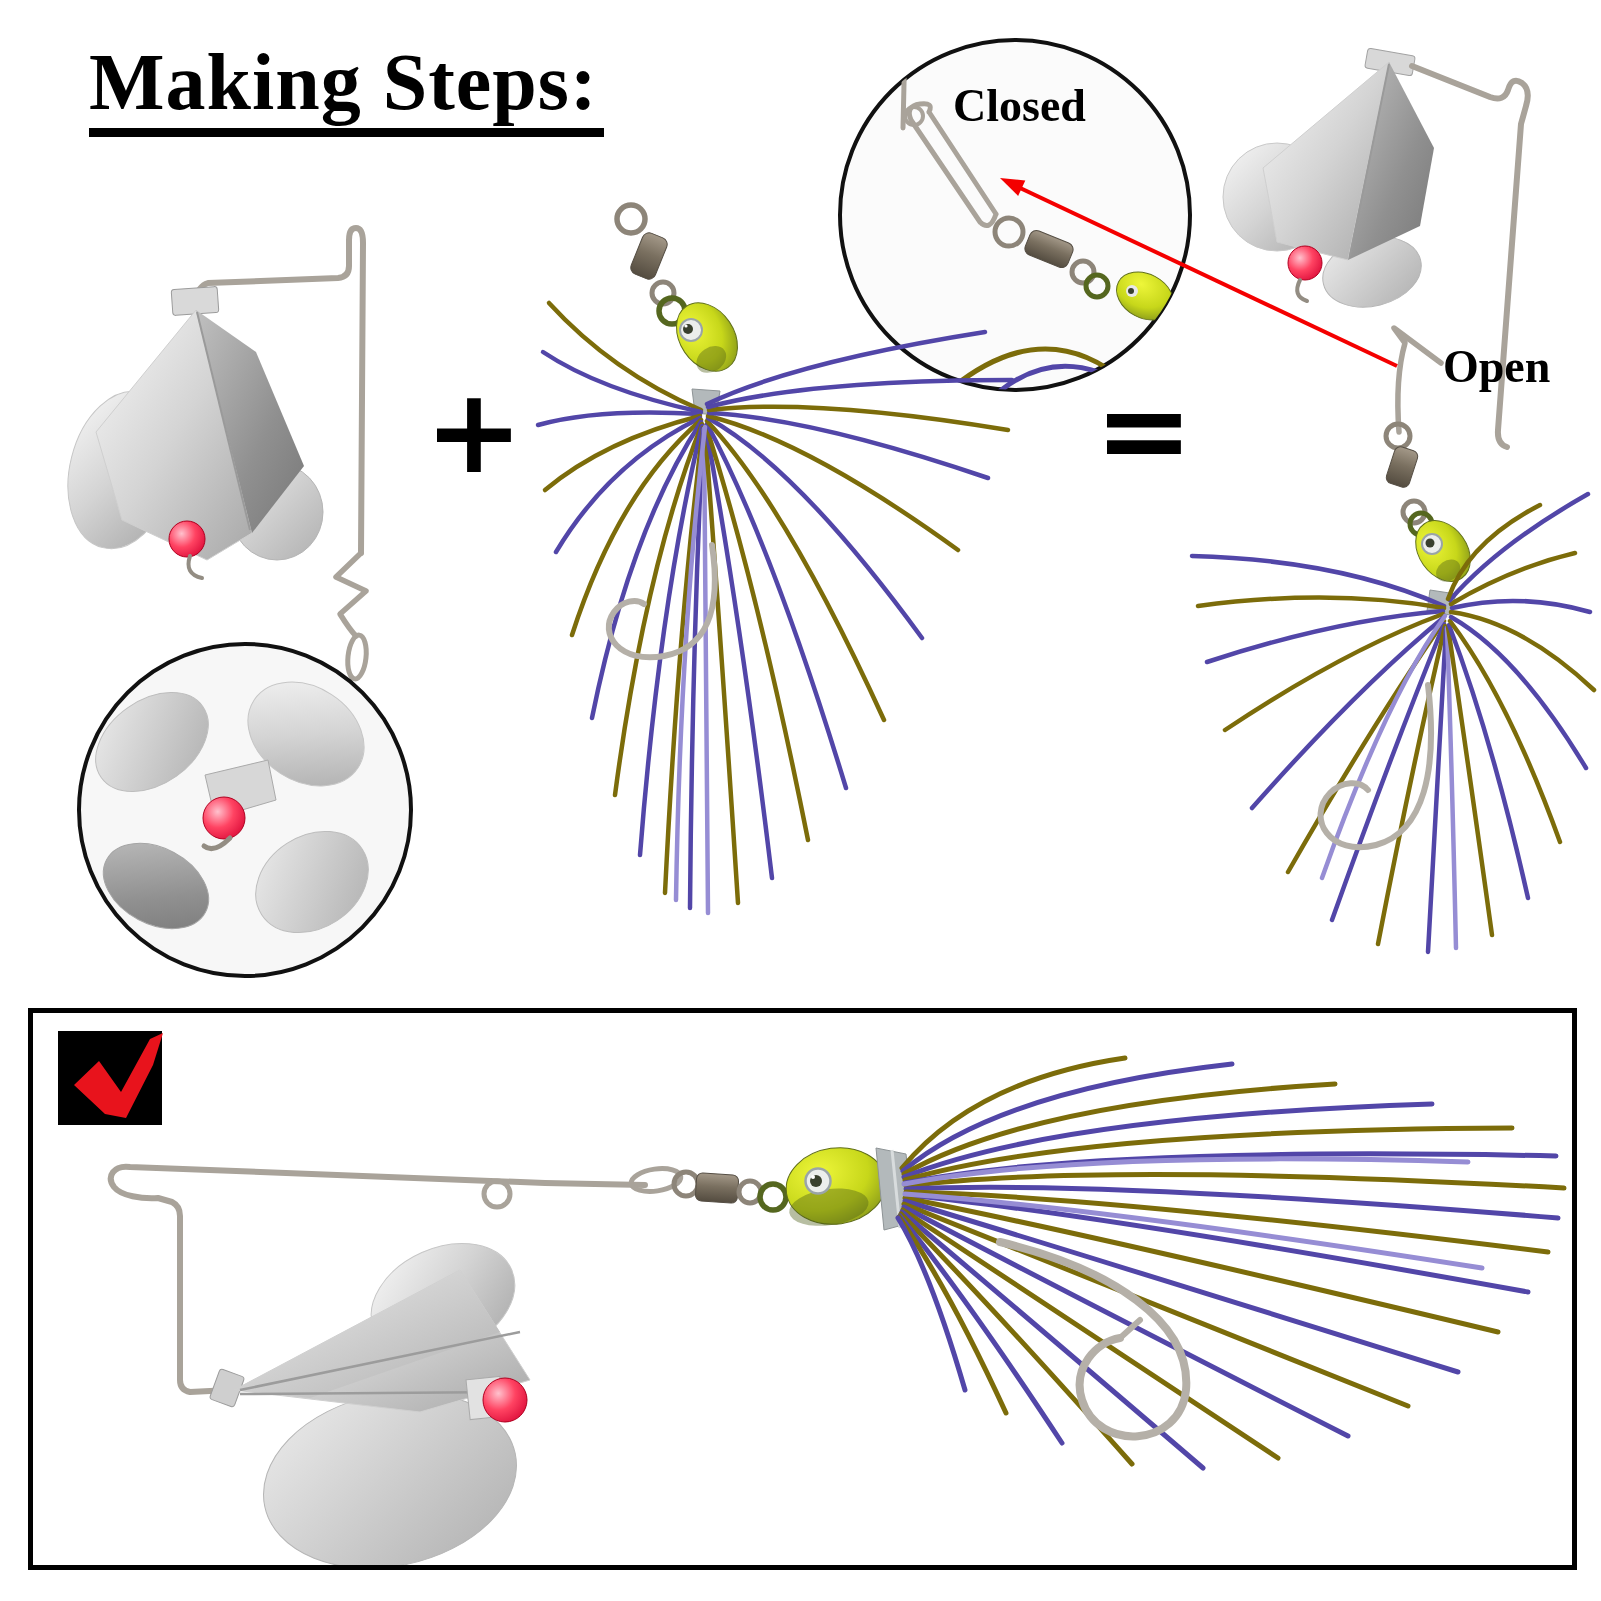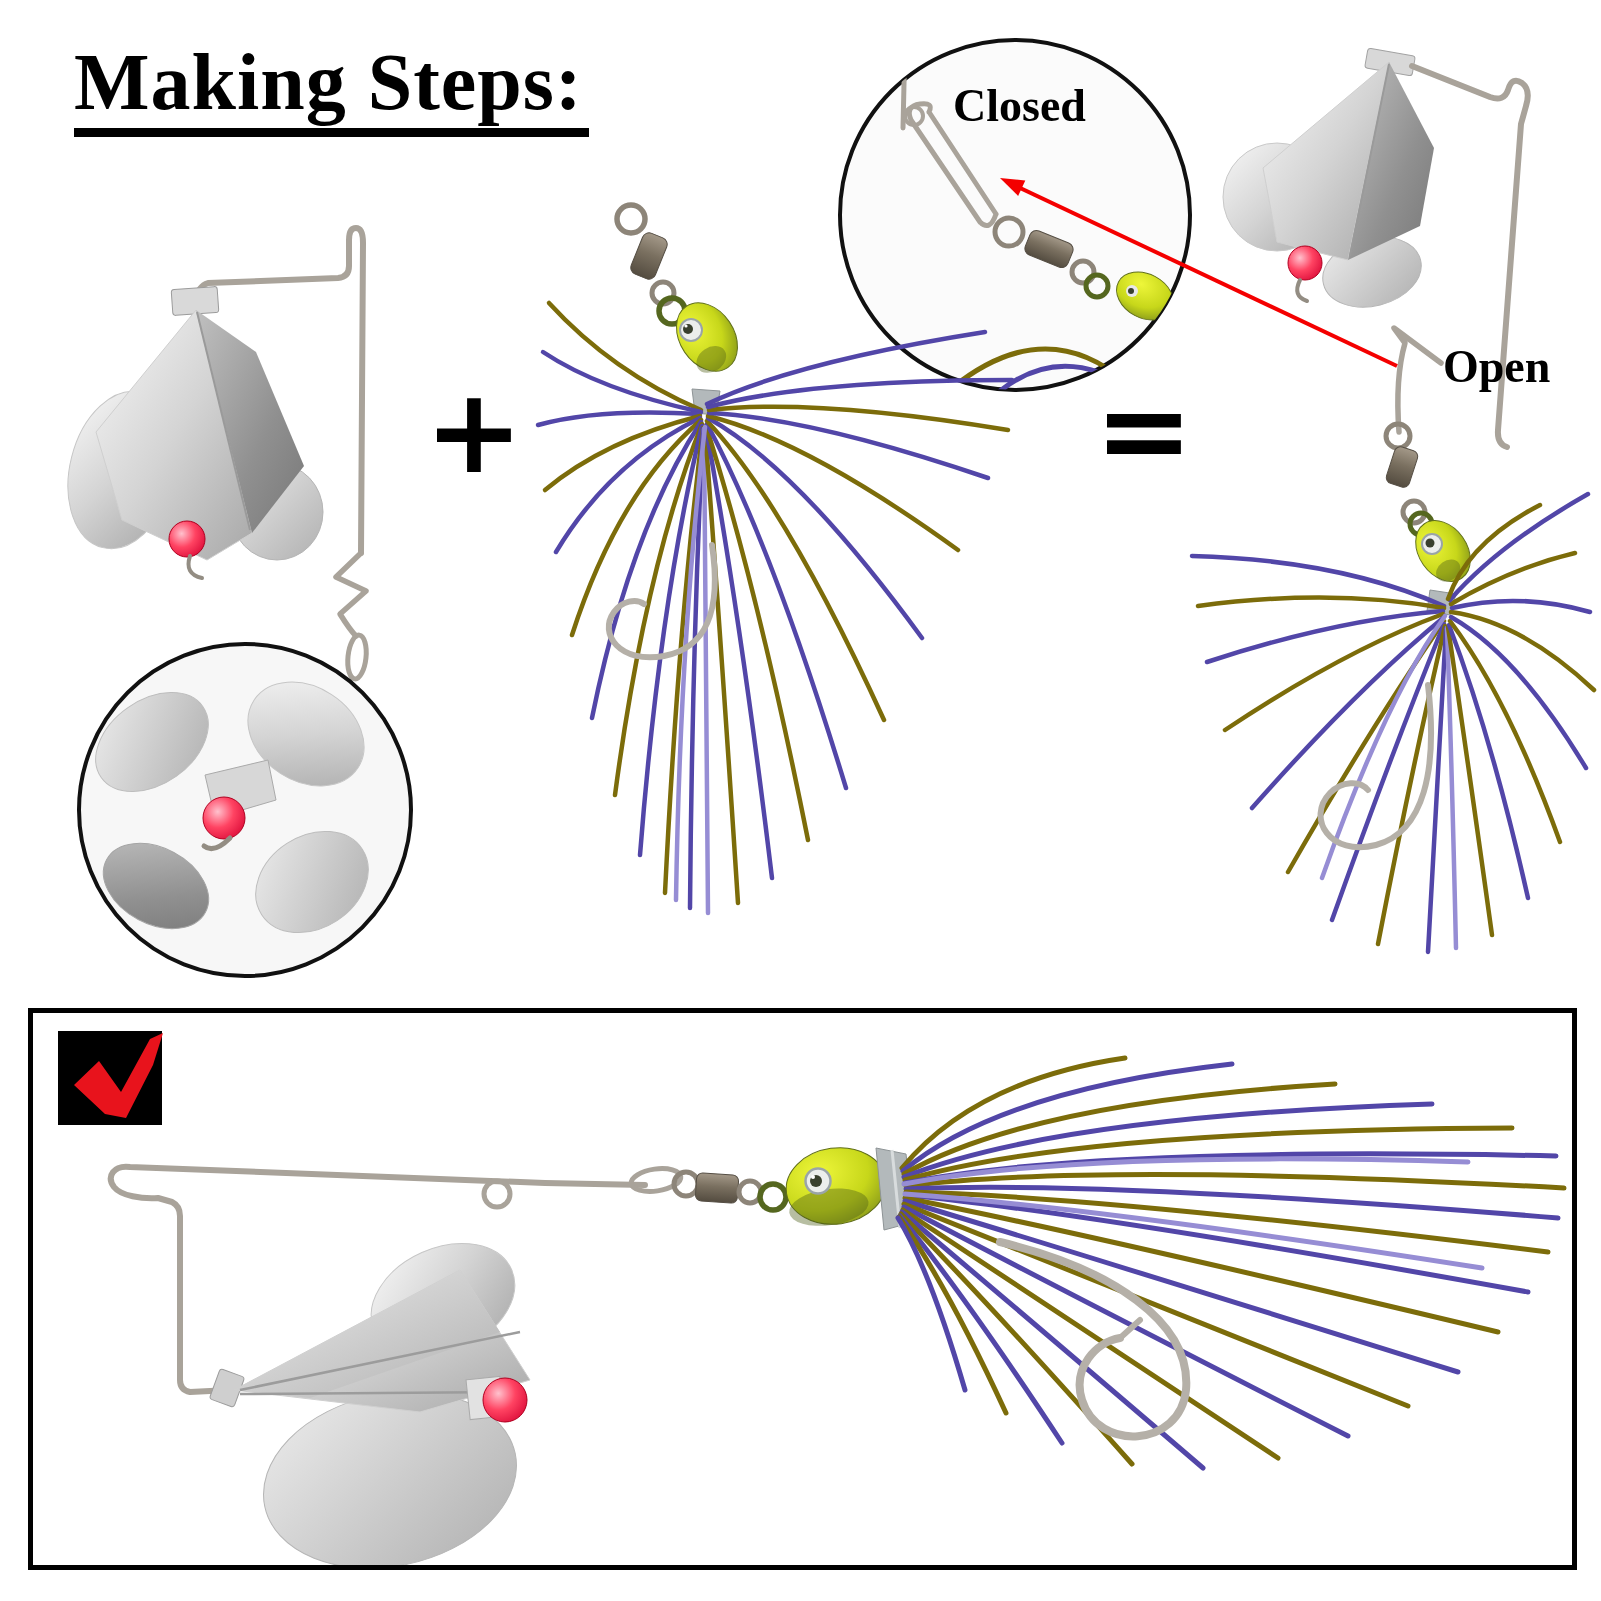--- a/index.html
+++ b/index.html
@@ -1,18 +1,18 @@
 <!DOCTYPE html>
 <html><head>
 <meta charset="utf-8">
 <style>
   html,body{margin:0;padding:0;background:#fff;}
   #stage{position:relative;width:1601px;height:1601px;background:#ffffff;overflow:hidden;
          font-family:"Liberation Sans",sans-serif;}
-  #title{position:absolute;left:74px;top:40px;font-family:"Liberation Serif",serif;
+  #title{position:absolute;left:89px;top:40px;font-family:"Liberation Serif",serif;
          font-weight:bold;font-size:80px;color:#000;line-height:1.06;
          border-bottom:9px solid #000;padding:0 6px 3px 0;letter-spacing:1px;}
   svg{position:absolute;left:0;top:0;}
   .lbl{font-family:"Liberation Serif",serif;font-weight:bold;fill:#000;}
   .op{font-family:"DejaVu Sans",sans-serif;font-weight:bold;fill:#000;}
   .wire{stroke:#a9a39a;fill:none;stroke-linecap:round;stroke-linejoin:round;}
   .wire2{stroke:#938d83;fill:none;stroke-linecap:round;}
   .ring{stroke:#8d8579;fill:none;}
   .green{stroke:#55671f;fill:none;}
   .strP{stroke:#5246a8;fill:none;stroke-linecap:round;}

